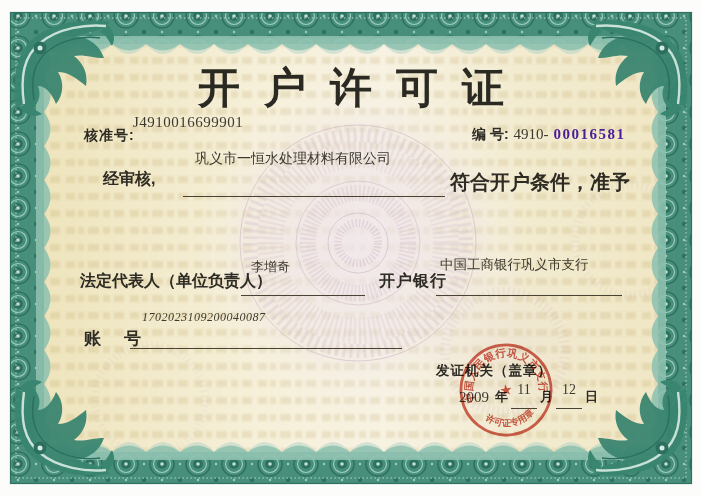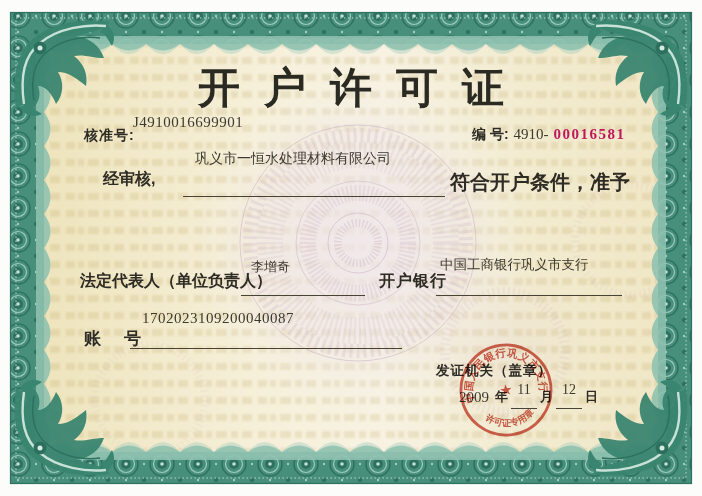--- a/index.html
+++ b/index.html
@@ -8,21 +8,21 @@
   .frame-svg{position:absolute;inset:0;z-index:0;}
   .content{position:absolute;inset:0;z-index:2;border-radius:30px;}
   .abs{position:absolute;white-space:nowrap;}
   .lab{font-family:"Liberation Sans", sans-serif;font-weight:700;color:#2d2b24;}
   .val{font-family:"Liberation Serif", serif;color:#3c392e;}
   .title{left:0;width:702px;top:60px;text-align:center;font-family:"Liberation Serif", serif;
          font-weight:800;font-size:42px;letter-spacing:24px;transform:translateX(12px);
          color:#2b2a22;}
   .field{position:absolute;display:flex;border-bottom:1.2px solid #474335;}
   .field > span{display:block;}
-  .serial-red{color:#be185d;font-weight:700;letter-spacing:1.5px;}
+  .serial-red{color:#4c1d95;font-weight:700;letter-spacing:1.5px;}
   .date-row{display:flex;align-items:center;margin-left:40px;}
   .dnum{width:26px;text-align:center;border-bottom:1px solid #474335;padding-bottom:11px;
         font-size:14px;color:#3c392e;line-height:1;position:relative;top:-1px;}
   .dunit{font-family:"Liberation Sans", sans-serif;font-weight:700;font-size:13px;color:#2d2b24;
          margin:0 3px;line-height:1.25;}
   .seal{position:absolute;left:448px;top:332px;width:116px;height:116px;z-index:5;
         transform:rotate(-8deg);opacity:.88;mix-blend-mode:multiply;pointer-events:none;}
 </style>
 </head>
 <body>
@@ -156,21 +156,21 @@
 
     <div class="abs lab" style="left:379px;top:271px;font-size:16px;letter-spacing:1px;">开户银行</div>
 
     <div class="field" style="left:436px;top:256px;width:186px;height:39px;">
       <span class="val" style="font-size:13.5px;padding:0 0 8px 4px;">中国工商银行巩义市支行</span>
     </div>
 
     <div class="abs lab" style="left:84px;top:327px;font-size:17px;letter-spacing:3px;">账　号</div>
 
     <div class="field" style="left:130px;top:310px;width:272px;height:38px;">
-      <span class="val" style="font-size:15px;padding:0 0 10px 12px;letter-spacing:0.5px;">1702023109200040087</span>
+      <span class="val" style="font-size:12px;padding:0 0 10px 12px;letter-spacing:0.5px;font-style:italic;">1702023109200040087</span>
     </div>
 
     <div class="abs lab" style="left:436px;top:362px;font-size:13.5px;letter-spacing:1px;">发证机关（盖章）</div>
 
     <div class="abs date-row" style="left:419px;top:384px;">
       <span class="val" style="font-size:15px;line-height:1.2;">2009</span>
       <span class="dunit" style="margin-left:6px;">年</span>
       <span class="dnum">11</span>
       <span class="dunit">月</span>
       <span class="dnum">12</span>

